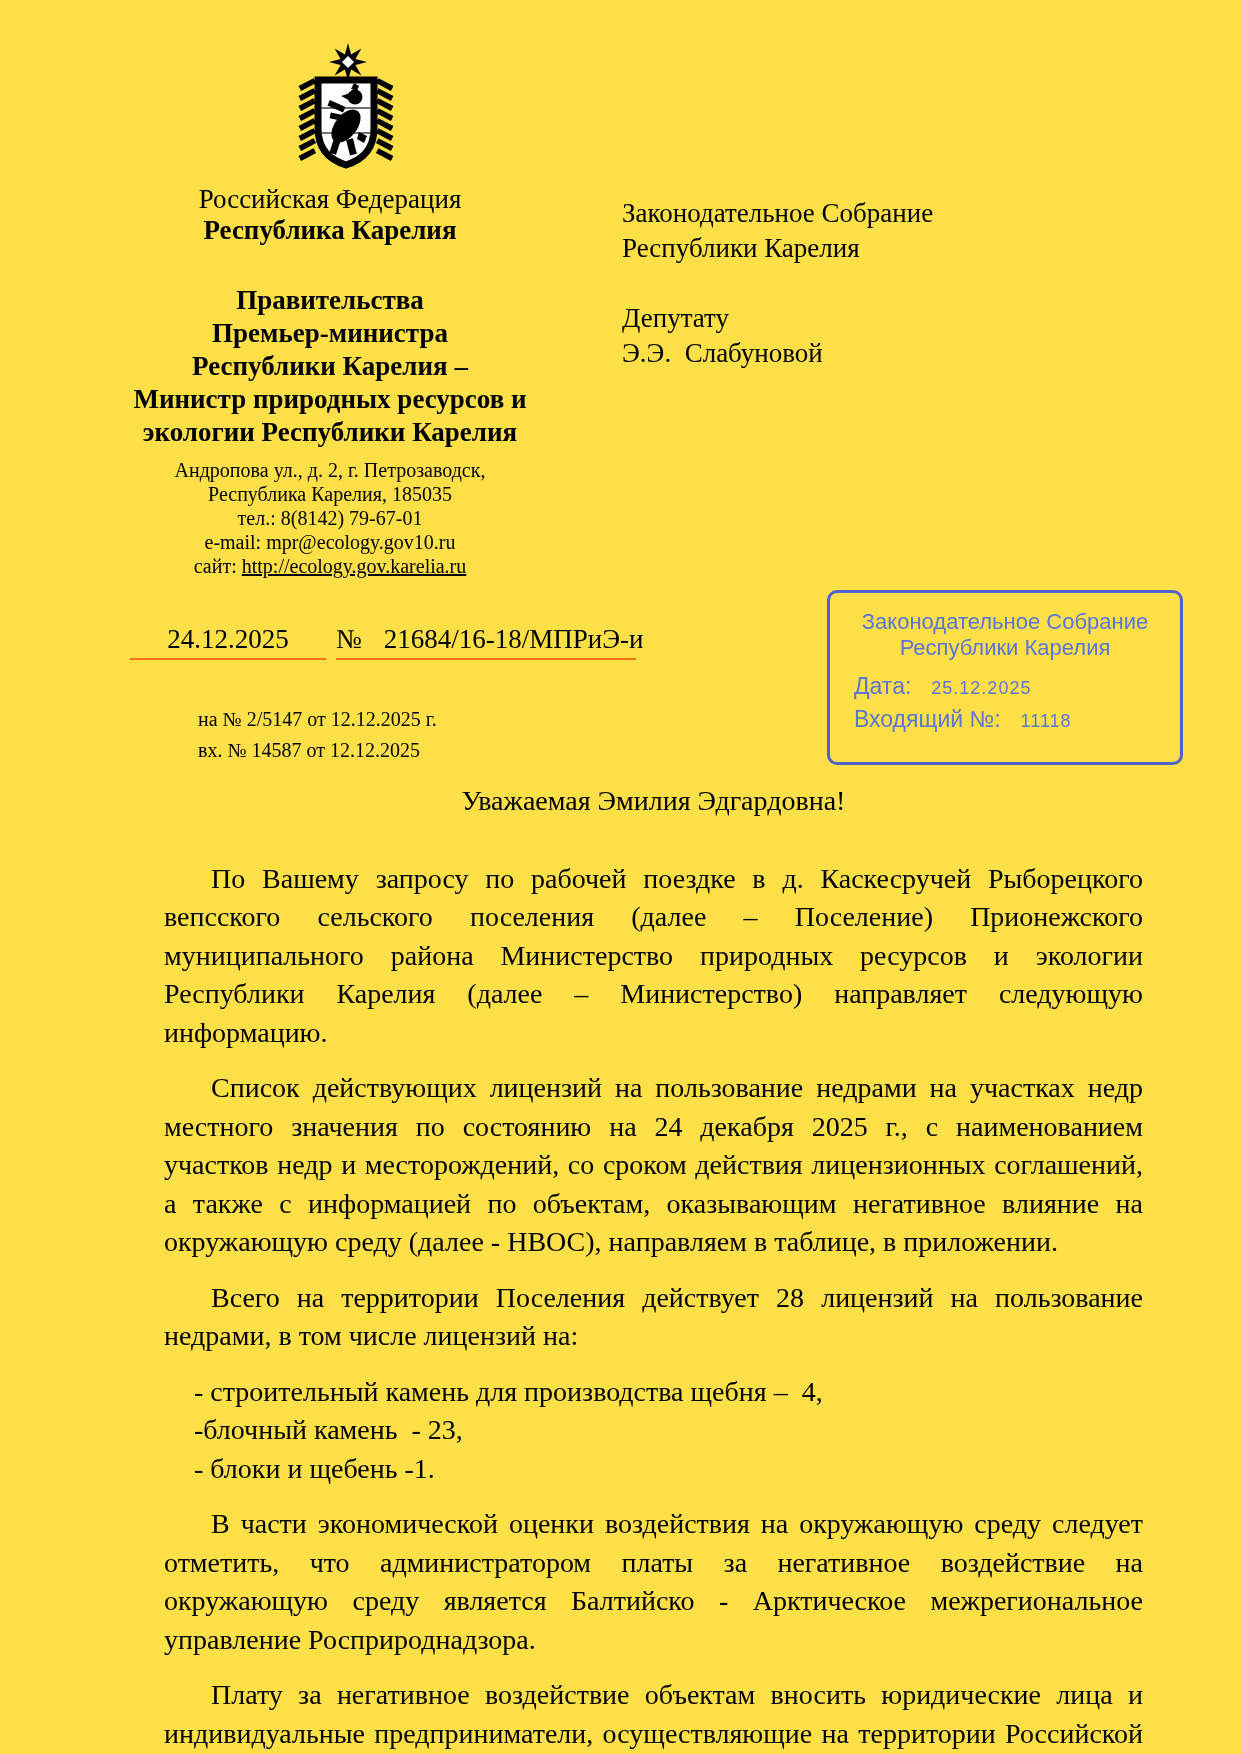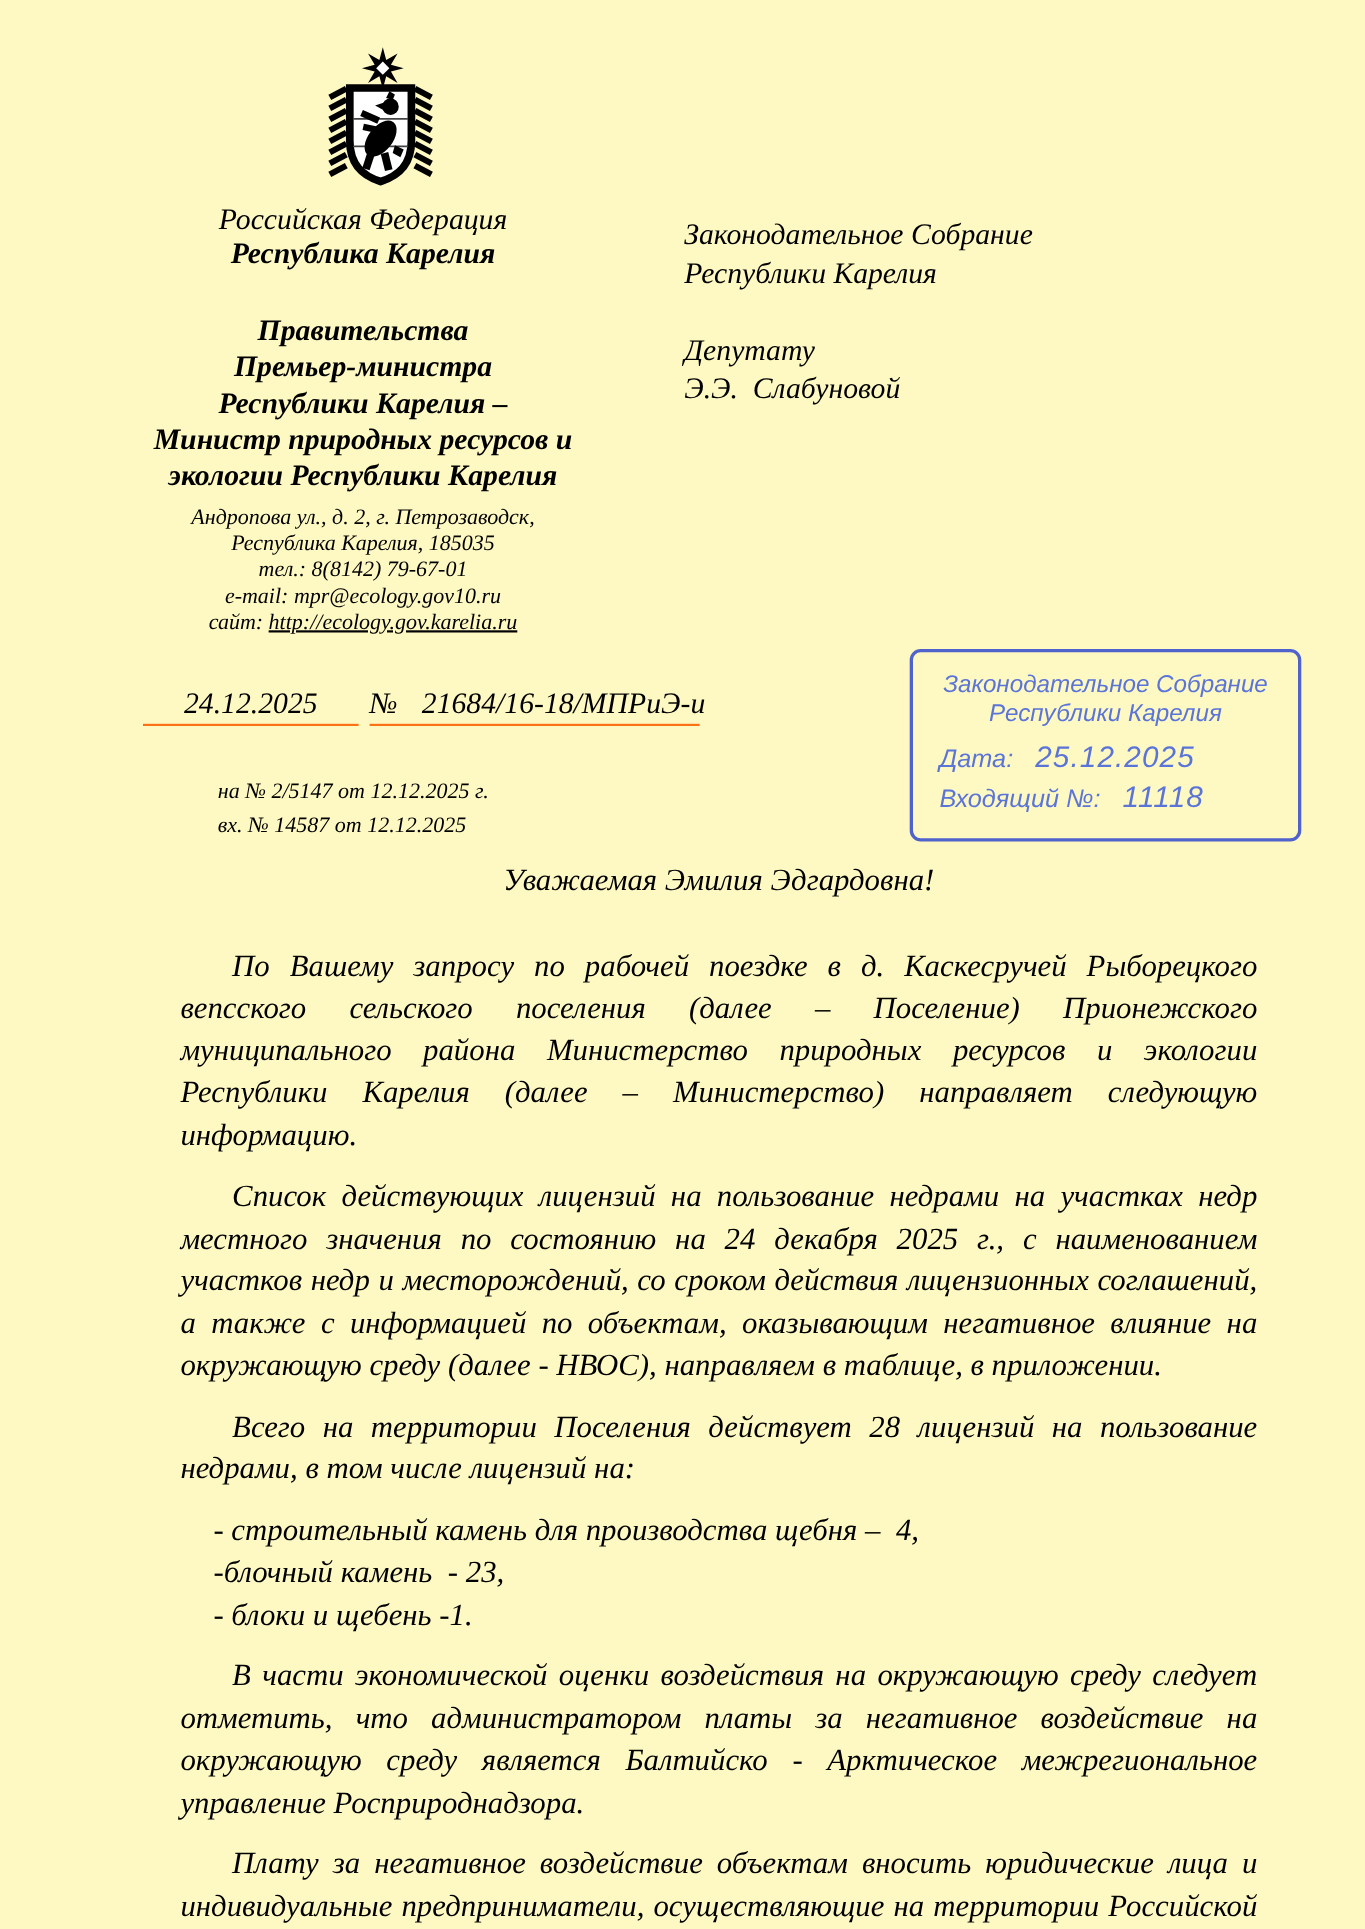--- a/index.html
+++ b/index.html
@@ -1,18 +1,18 @@
 <!DOCTYPE html>
 <html><head>
 <meta charset="utf-8">
 <style>
   html,body{margin:0;padding:0;background:#fff;}
   .page{
-    position:relative;width:1241px;height:1754px;background:#fef9c3;
-    font-family:"Liberation Serif", serif;color:#000;overflow:hidden;font-style:italic;
+    position:relative;width:1241px;height:1754px;background:#fde047;
+    font-family:"Liberation Serif", serif;color:#000;overflow:hidden;
   }
   
   .emblem{position:absolute;left:296px;top:40px;width:100px;height:132px;}
   .letterhead{position:absolute;left:118px;top:184px;width:424px;text-align:center;}
   .lh-country{font-size:27px;line-height:31px;}
   .lh-republic{font-size:27px;line-height:31px;font-weight:bold;}
   .lh-office{margin-top:38px;font-weight:bold;font-size:27px;line-height:33px;}
   .lh-addr{margin-top:9px;font-size:20px;line-height:24px;}
   .lh-site-url{text-decoration:underline;}
   
@@ -28,21 +28,21 @@
   
   .stamp{
     position:absolute;left:827px;top:590px;width:356px;height:175px;box-sizing:border-box;
     border:3px solid #5062cc;border-radius:10px;color:#5b74d8;
     font-family:"Liberation Sans", sans-serif;padding:16px 10px 8px 10px;
   }
   .stamp-title{text-align:center;font-size:22px;line-height:26px;}
   .stamp-row{display:flex;align-items:baseline;gap:20px;padding-left:14px;margin-top:12px;}
   .stamp-row.second{margin-top:6px;}
   .stamp-label{font-size:23px;text-align:right;}
-  .stamp-value{font-size:27px;letter-spacing:1px;}
+  .stamp-value{font-size:18px;letter-spacing:1px;}
   
   .body{position:absolute;left:147px;top:782px;width:1013px;font-size:28px;line-height:38.5px;}
   .salutation{text-align:center;margin:0 0 39px 0;}
   .body p{margin:17px;text-align:justify;text-indent:47px;}
   .list-line{margin-left:47px;text-align:left;}
 </style>
 </head>
 <body>
 
 <div class="page">

